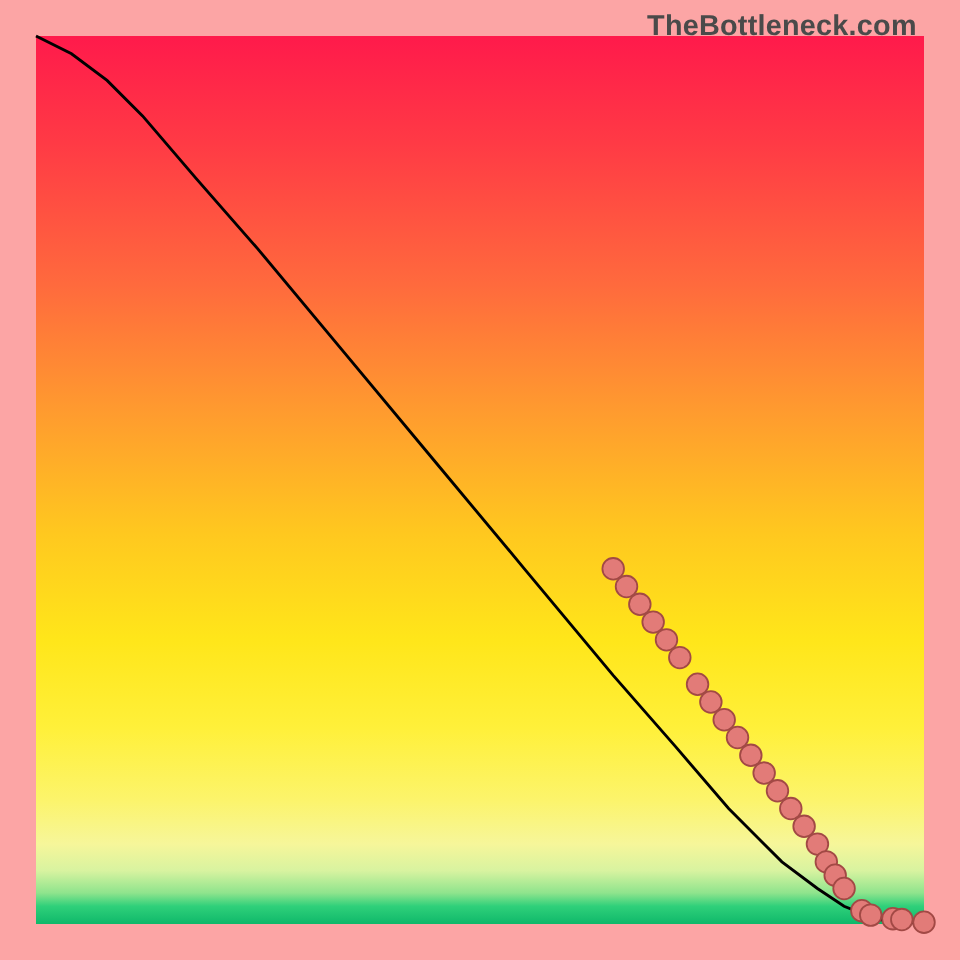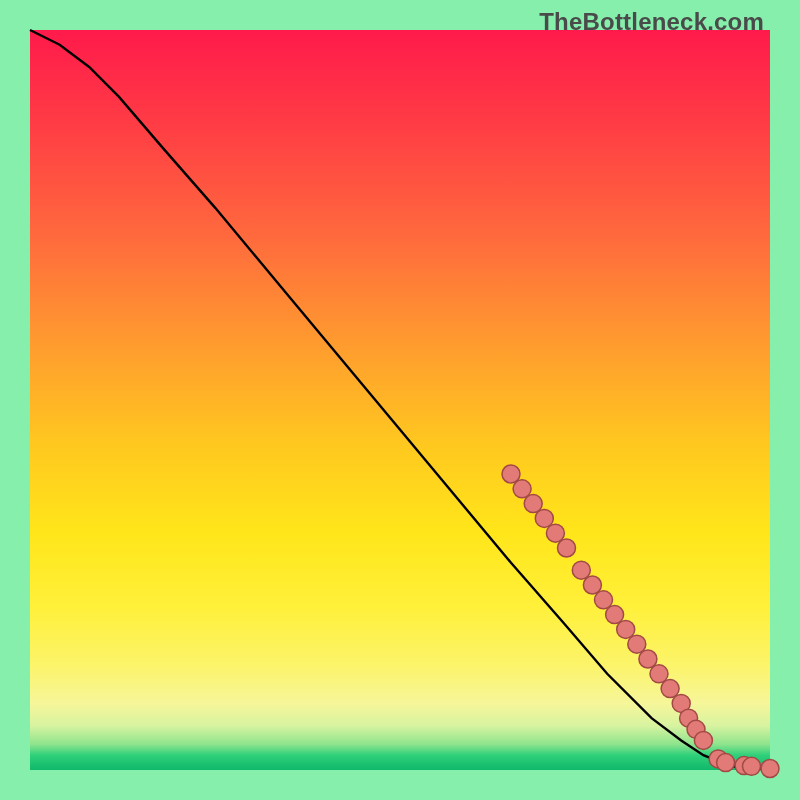--- a/index.html
+++ b/index.html
@@ -8,21 +8,21 @@
     width: 800px;
     height: 800px;
     overflow: hidden;
     background: #000;
     font-family: Arial, Helvetica, sans-serif;
   }
   .frame {
     position: relative;
     width: 800px;
     height: 800px;
-    background: #86efac;
+    background: #fca5a5;
   }
   .plot-area {
     position: absolute;
     left: 30px;
     top: 30px;
     width: 740px;
     height: 740px;
     
     background: linear-gradient(
       to bottom,

